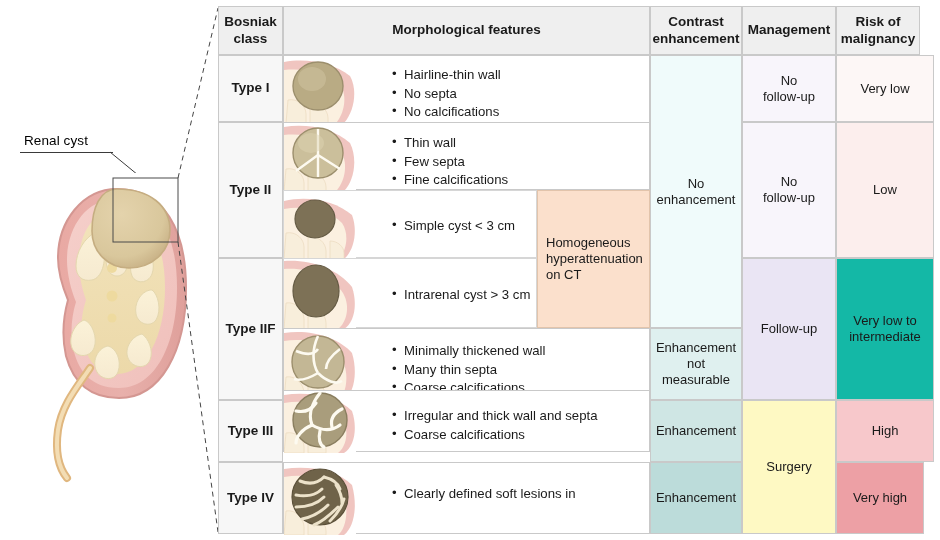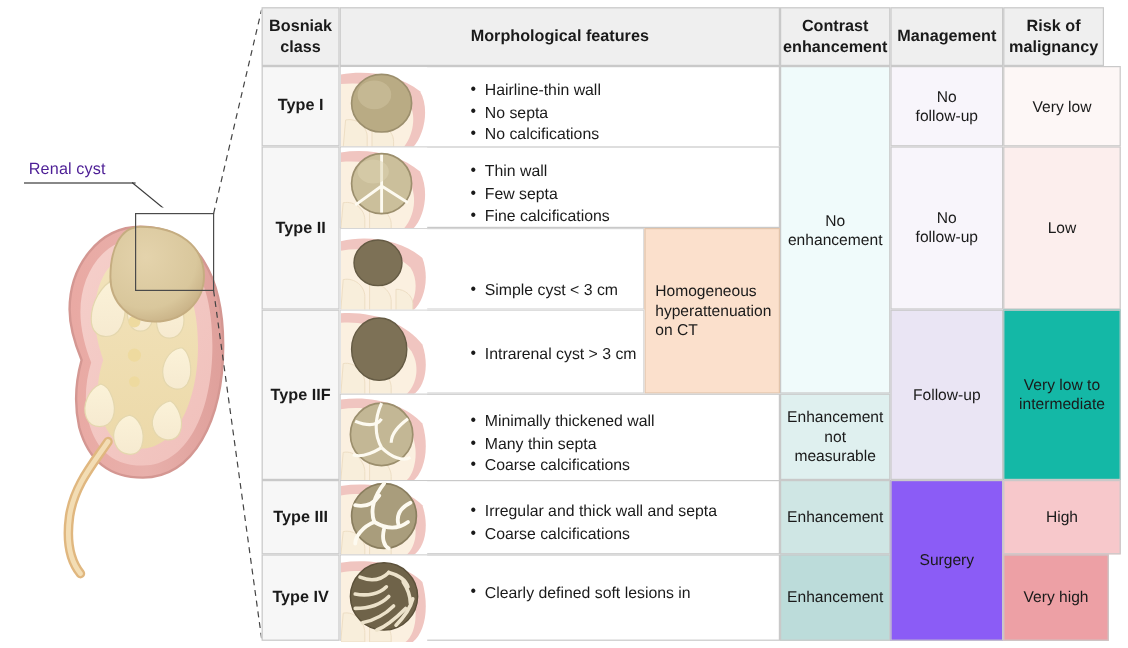--- a/index.html
+++ b/index.html
@@ -6,21 +6,21 @@
   body{
     width:940px;height:540px;overflow:hidden;background:#ffffff;
     font-family:"Liberation Sans","DejaVu Sans",sans-serif;
     color:#1a1a1a;
   }
   #root{position:relative;width:940px;height:540px;}
 
   
   #illus{position:absolute;left:0;top:0;width:218px;height:540px;}
   #renal-label{
-    position:absolute;left:24px;top:133px;font-size:13.5px;color:#4c1d95;
+    position:absolute;left:24px;top:133px;font-size:13.5px;color:#000000;
     letter-spacing:.1px;white-space:nowrap;
   }
   #renal-underline{position:absolute;left:20px;top:152px;width:93px;height:1px;background:#3a3a3a;}
   #leader{position:absolute;left:110px;top:151px;width:30px;height:22px;}
 
   
   #table{position:absolute;left:218px;top:6px;width:716px;height:528px;}
   .cell{position:absolute;box-sizing:border-box;border:1px solid #c9c9c9;
         display:flex;align-items:center;justify-content:center;text-align:center;
         font-size:13px;line-height:1.22;}
@@ -33,21 +33,21 @@
   .imgcell{background:#ffffff;border:none;overflow:hidden;padding:0;}
   .imgcell svg{display:block;}
   .orange{background:#fbe0cc;justify-content:flex-start;text-align:left;
           padding:0 8px;font-size:13px;border-color:#e2c4ab;}
   .cyan{background:#f0fbfb;}
   .teal1{background:#dff0ef;}
   .teal2{background:#cfe6e4;}
   .teal3{background:#bcdcda;}
   .mgmt-a{background:#f8f5fb;}
   .mgmt-b{background:#eae5f4;}
-  .mgmt-c{background:#8b5cf6;}
+  .mgmt-c{background:#fef9c3;}
   .risk-a{background:#fdf7f6;}
   .risk-b{background:#fceeed;}
   .risk-c{background:#14b8a6;}
   .risk-d{background:#f7c8cb;}
   .risk-e{background:#eda0a5;}
   .thin{border-color:#d6d6d6;}
   .dashline{position:absolute;stroke:#444;stroke-width:1;fill:none;stroke-dasharray:5 4;}
 </style>
 </head>
 <body>
@@ -204,21 +204,21 @@
           <path d="M0 10 C24 4 52 10 68 24 C74 40 70 60 60 68 L0 68 Z" fill="#f0c5c0"></path>
           <path d="M0 18 C22 14 46 20 58 32 C66 44 62 62 54 68 L0 68 Z" fill="#fbf0e0"></path>
           <g fill="#f8eedb" stroke="#ecdcc2" stroke-width=".8">
             <path d="M2 42 C12 40 20 48 20 56 L20 68 L0 68 Z"></path>
             <path d="M24 46 C34 44 42 52 42 60 L42 68 L24 68 Z"></path>
             <path d="M46 50 C54 50 60 56 60 62 L60 68 L46 68 Z"></path>
           </g>
           <ellipse cx="31" cy="28" rx="20" ry="19" fill="#7d7156" stroke="#655b44" stroke-width="1.2"></ellipse>
         </svg>
       </div>
-      <ul class="featlist" style="position:absolute;left:108px;top:42px;">
+      <ul class="featlist" style="position:absolute;left:108px;top:26px;">
         <li>Simple cyst &lt; 3 cm</li>
       </ul>
     </div>
 
     <div class="cell orange" style="left:319px;top:184px;width:113px;height:138px;">
       <div>
         <div>Homogeneous</div>
         <div>hyperattenuation</div>
         <div>on CT</div>
       </div>
@@ -260,21 +260,21 @@
           </g>
         </svg>
       </div>
       <ul class="featlist" style="position:absolute;left:108px;top:13px;">
         <li>Minimally thickened wall</li>
         <li>Many thin septa</li>
         <li>Coarse calcifications</li>
       </ul>
     </div>
 
-    <div class="cell feat" style="left:65px;top:394px;width:367px;height:62px;">
+    <div class="cell feat" style="left:65px;top:384px;width:367px;height:62px;">
       <div class="imgcell" style="position:absolute;left:0;top:0;width:72px;height:62px;">
         <svg width="72" height="62" viewBox="0 0 72 62">
           <path d="M0 4 C26 0 54 6 68 20 C74 38 70 56 60 62 L0 62 Z" fill="#f0c5c0"></path>
           <path d="M0 12 C24 8 48 14 58 26 C66 40 62 56 54 62 L0 62 Z" fill="#fbf0e0"></path>
           <g fill="#f8eedb" stroke="#ecdcc2" stroke-width=".8">
             <path d="M2 42 C12 40 20 48 20 56 L20 62 L0 62 Z"></path>
             <path d="M24 44 C34 42 42 50 42 58 L42 62 L24 62 Z"></path>
           </g>
           <ellipse cx="36" cy="29" rx="27" ry="27" fill="#a99d7c" stroke="#8a7e5f" stroke-width="1.4"></ellipse>
           <g stroke="#fdfaf0" stroke-width="3.2" fill="none" stroke-linecap="round">

